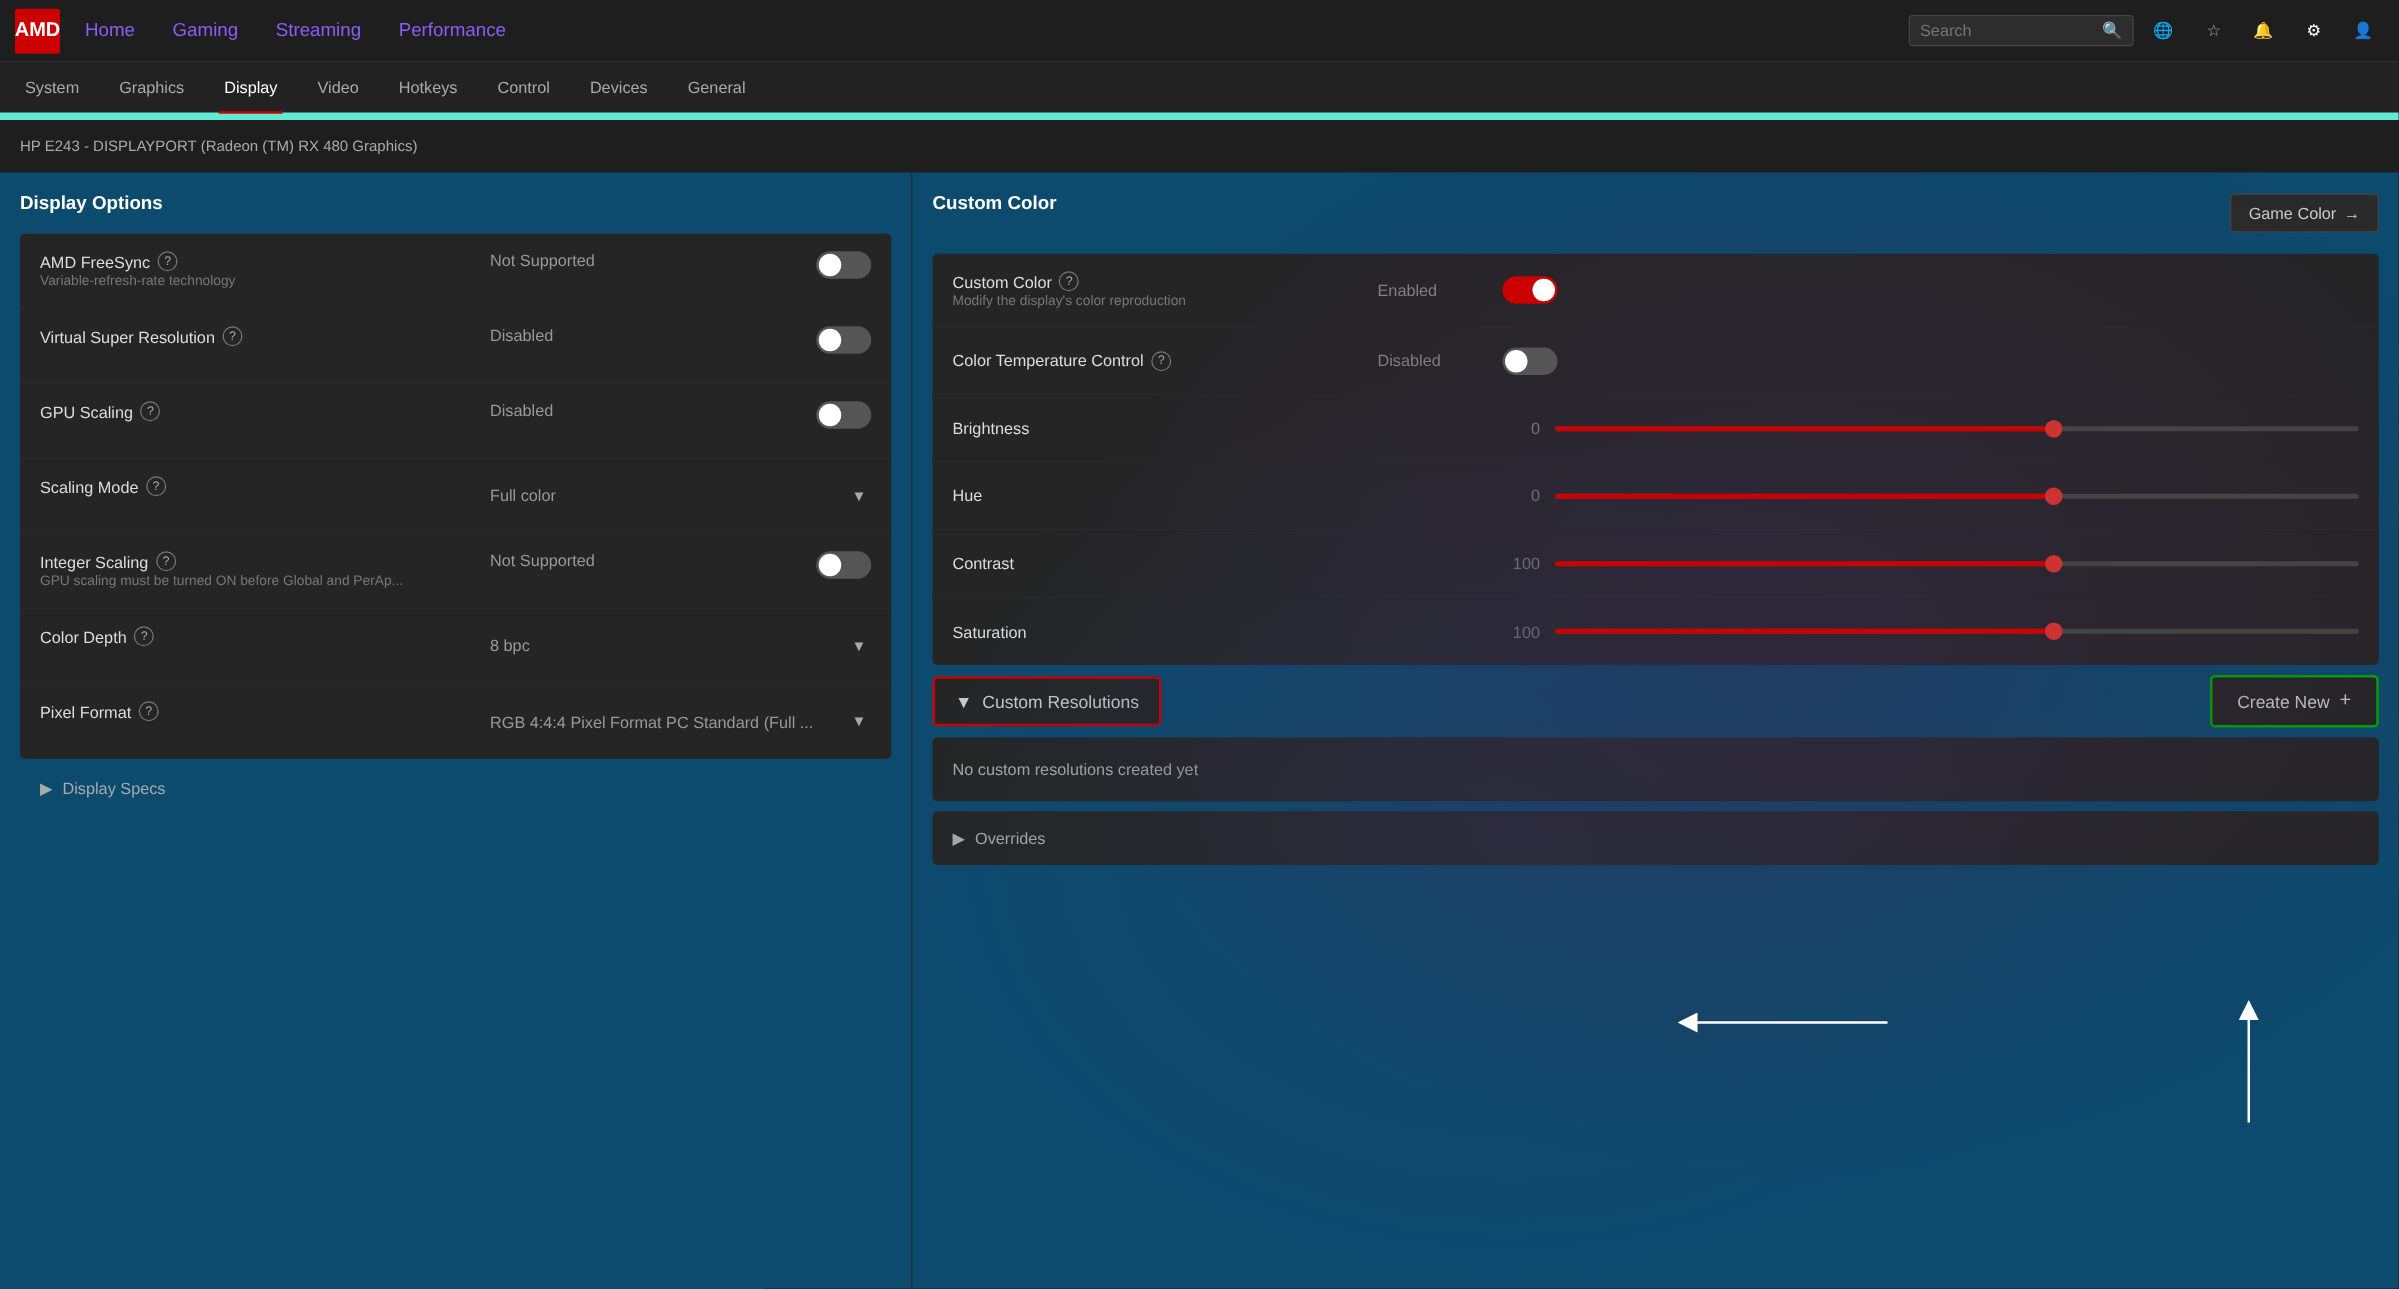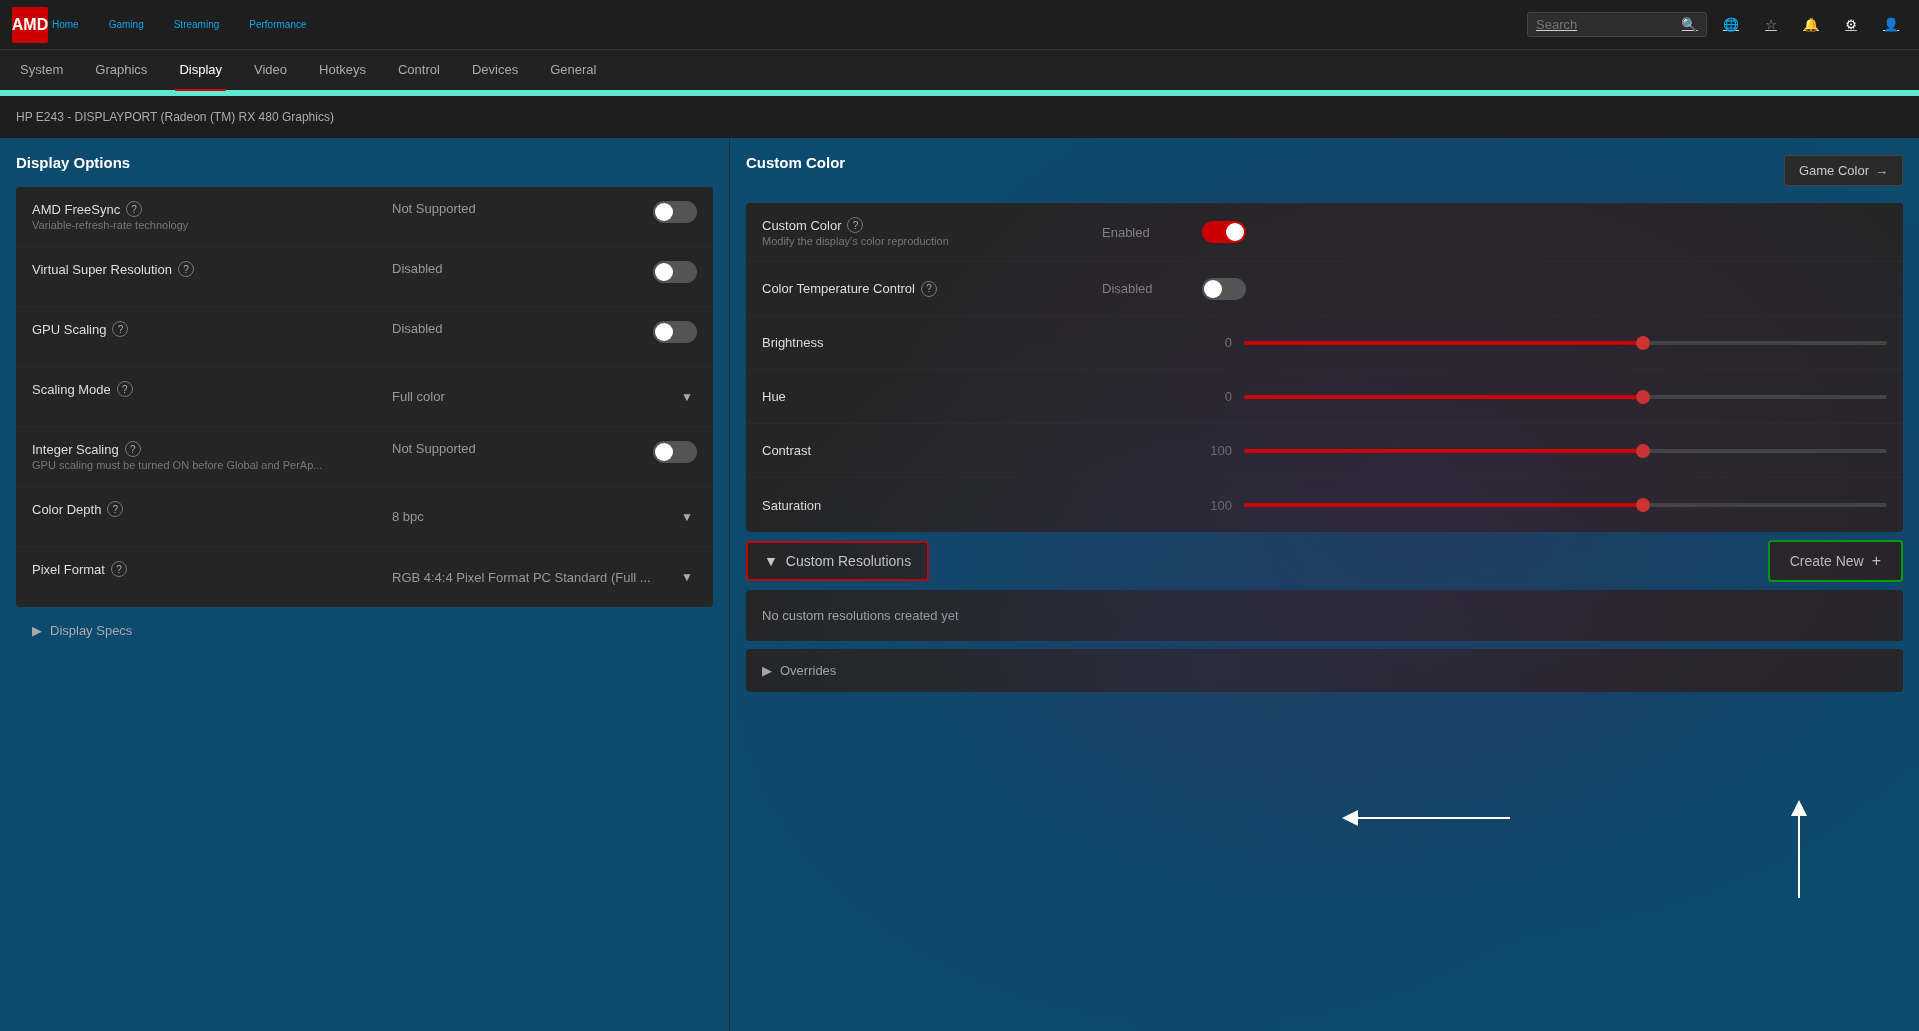--- a/index.html
+++ b/index.html
@@ -22,33 +22,33 @@
       padding: 0 12px;
       border-bottom: 1px solid #333;
     }
     .amd-logo {
       width: 36px;
       height: 36px;
       background: #cc0000;
       display: flex;
       align-items: center;
       justify-content: center;
-      margin-right: 4px;
+      margin-right: 20px;
       border-radius: 2px;
       flex-shrink: 0;
     }
     .amd-logo span { color: white; font-weight: bold; font-size: 16px; }
     .top-nav { display: flex; gap: 30px; flex: 1; }
     .top-nav-item {
-      color: #0ea5e9;
-      cursor: pointer;
-      font-size: 10px;
+      color: #8b5cf6;
+      cursor: pointer;
+      font-size: 15px;
       padding: 4px 0;
     }
-    .top-bar-actions { display: flex; align-items: center; gap: 8px; text-decoration: underline; }
+    .top-bar-actions { display: flex; align-items: center; gap: 8px; }
     .search-box {
       background: #2d2d2d;
       border: 1px solid #444;
       border-radius: 3px;
       display: flex;
       align-items: center;
       padding: 4px 8px;
       width: 180px;
     }
     .search-box input {

